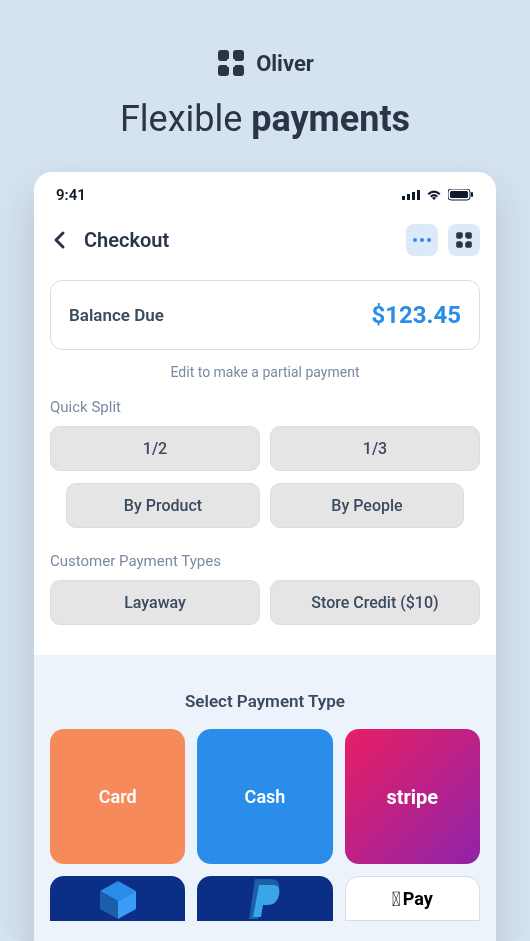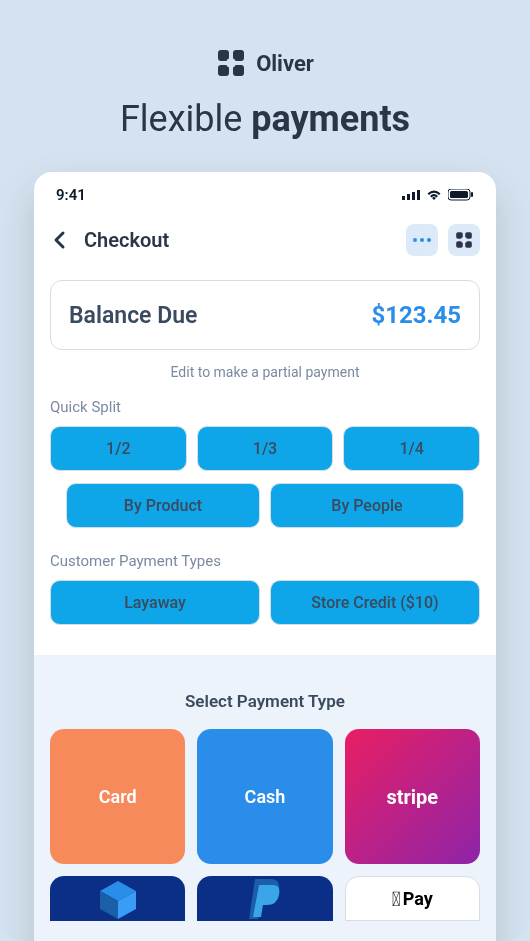--- a/index.html
+++ b/index.html
@@ -101,21 +101,21 @@
     .balance-card {
       margin: 8px 16px 0;
       border: 1px solid #d6dde6;
       border-radius: 12px;
       padding: 20px 18px;
       display: flex;
       justify-content: space-between;
       align-items: center;
     }
     .balance-label {
-      font-size: 23px;
+      font-size: 17px;
       font-weight: 600;
       color: #3a4a5f;
     }
     .balance-amount {
       font-size: 24px;
       font-weight: 700;
       color: #2a8de9;
     }
     .partial-hint {
       text-align: center;
@@ -137,21 +137,21 @@
     }
     .split-btn {
       flex: 1;
       border: 1px solid #d6dde6;
       border-radius: 10px;
       padding: 12px 0;
       text-align: center;
       font-size: 16px;
       font-weight: 500;
       color: #3a4a5f;
-      background: #0ea5e9;
+      background: #e5e5e5;
     }
     .split-row-2 {
       display: flex;
       gap: 10px;
       padding: 0 32px;
       margin-bottom: 24px;
     }
     .customer-row {
       display: flex;
       gap: 10px;
@@ -267,21 +267,20 @@
   <div class="balance-card">
     <span class="balance-label">Balance Due</span>
     <span class="balance-amount">$123.45</span>
   </div>
   <div class="partial-hint">Edit to make a partial payment</div>
 
   <div class="section-label">Quick Split</div>
   <div class="split-row">
     <div class="split-btn">1/2</div>
     <div class="split-btn">1/3</div>
-    <div class="split-btn">1/4</div>
   </div>
   <div class="split-row-2">
     <div class="split-btn">By Product</div>
     <div class="split-btn">By People</div>
   </div>
 
   <div class="section-label">Customer Payment Types</div>
   <div class="customer-row">
     <div class="split-btn">Layaway</div>
     <div class="split-btn">Store Credit ($10)</div>

